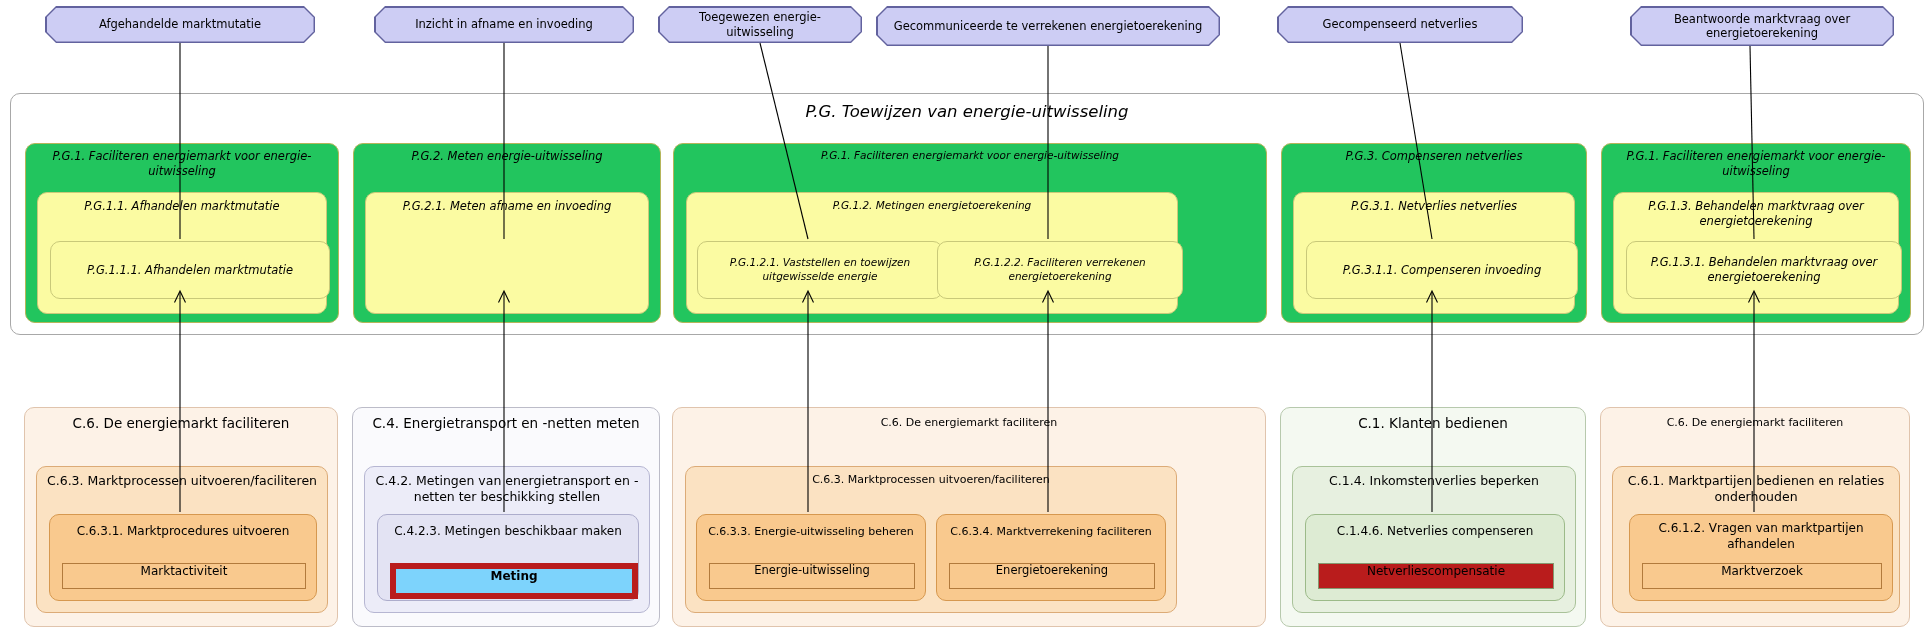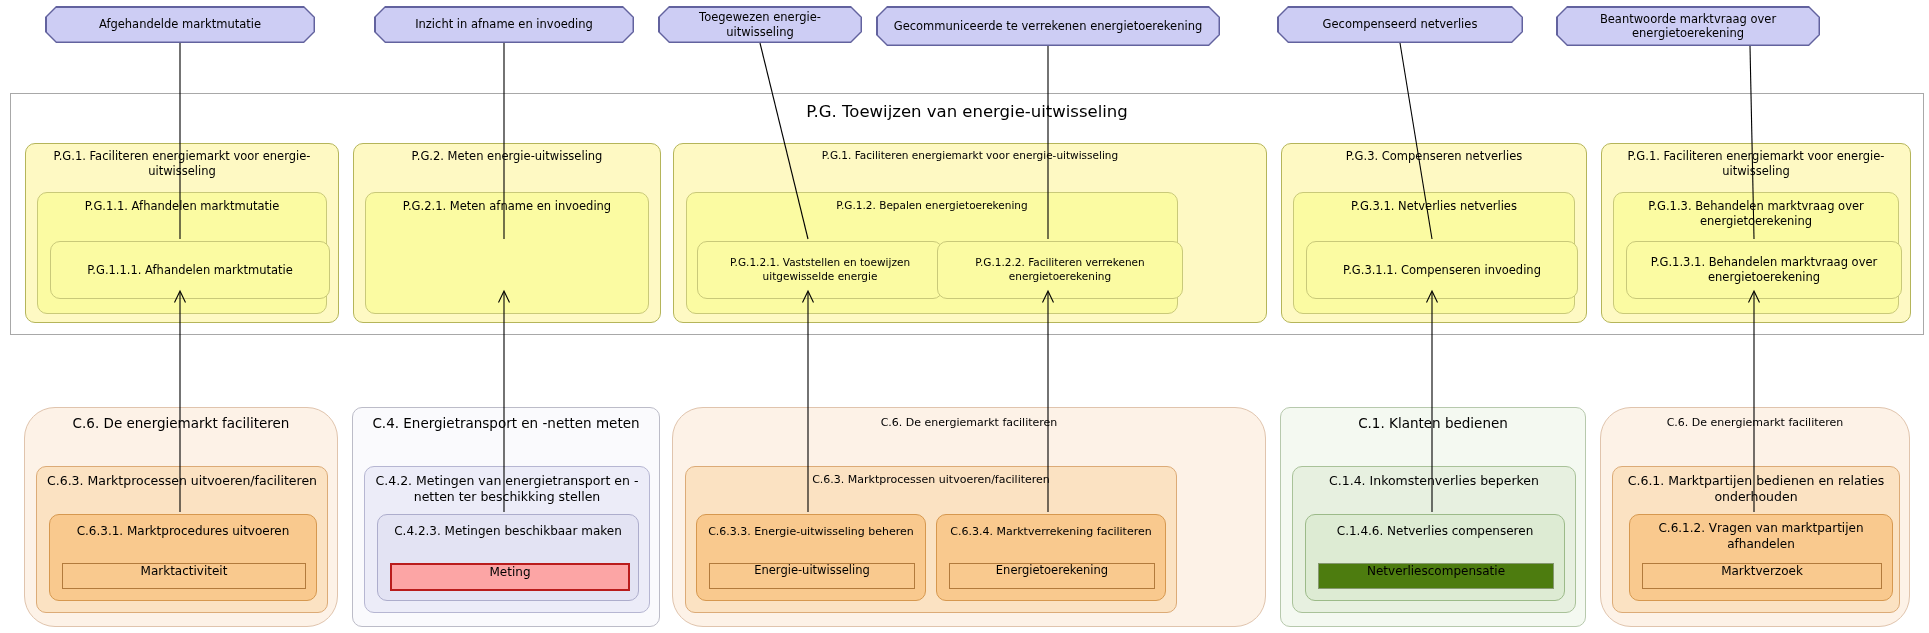--- a/index.html
+++ b/index.html
@@ -17,35 +17,35 @@
          background:#cdcdf4;display:flex;align-items:center;justify-content:center;
          text-align:center;line-height:1.25;padding:0 10px;}
   
   .rbox{position:absolute;border-radius:10px;border:1px solid;}
   .btitle{position:absolute;left:6px;right:6px;top:5px;text-align:center;line-height:1.3;}
   .mtitle{position:absolute;left:6px;right:6px;top:6px;text-align:center;line-height:1.3;}
   .vcenter{display:flex;align-items:center;justify-content:center;text-align:center;line-height:1.3;padding:2px 8px;}
   .objrect{position:absolute;display:flex;justify-content:center;
            text-align:center;line-height:1.2;}
   
-  .pgc{background:#ffffff;border:1.2px solid #a8a8a8;border-radius:0;}
-  .yel-o{background:#fef9c3;border-color:#b5b55a;}
+  .pgc{background:#ffffff;border:1.2px solid #a8a8a8;border-radius:10px;font-style:italic;}
+  .yel-o{background:#22c55e;border-color:#b5b55a;}
   .yel-i{background:#fbfba2;border-color:#c9c979;}
-  .or-o{background:#fdf2e7;border-color:#e0c4ad;border-radius:31px;}
+  .or-o{background:#fdf2e7;border-color:#e0c4ad;}
   .or-m{background:#fbe2c2;border-color:#dcab77;}
   .or-i{background:#f9c98e;border-color:#d6984f;}
   .or-r{background:#f9c98e;border:1px solid #b27a3c;}
   .lv-o{background:#fafafd;border-color:#bcbcc8;}
   .lv-m{background:#ececf8;border-color:#b6b6d2;}
   .lv-i{background:#e3e3f3;border-color:#adadcc;}
-  .lv-r{background:#fca5a5;border:2px solid #b91c1c;}
+  .lv-r{background:#7dd3fc;border:6px solid #b91c1c;font-weight:bold;}
   .gr-o{background:#f4f9f1;border-color:#b7c9ad;}
   .gr-m{background:#e7f0e0;border-color:#a9c299;}
   .gr-i{background:#ddebd3;border-color:#9cba89;}
-  .gr-r{background:#4d7c0f;border:1px solid #85986f;}
+  .gr-r{background:#b91c1c;border:1px solid #85986f;}
   
   .fs105{font-size:10.5px}.fs11{font-size:11px}.fs115{font-size:11.5px}
   .fs12{font-size:12px}.fs125{font-size:12.5px}.fs135{font-size:13.5px}.fs165{font-size:16.5px}
   
   .wires{position:absolute;left:0;top:0;pointer-events:none;}
 </style>
 </head>
 <body>
 
 <div class="canvas">
@@ -58,21 +58,21 @@
   </div>
   <div class="badge fs115" style="left:658px;top:6px;width:204px;height:37px">
     <div class="badge-fill">Toegewezen energie-uitwisseling</div>
   </div>
   <div class="badge fs115" style="left:876px;top:6px;width:344px;height:40px">
     <div class="badge-fill">Gecommuniceerde te verrekenen energietoerekening</div>
   </div>
   <div class="badge fs115" style="left:1277px;top:6px;width:246px;height:37px">
     <div class="badge-fill">Gecompenseerd netverlies</div>
   </div>
-  <div class="badge fs115" style="left:1556px;top:6px;width:264px;height:40px">
+  <div class="badge fs115" style="left:1630px;top:6px;width:264px;height:40px">
     <div class="badge-fill">Beantwoorde marktvraag over energietoerekening</div>
   </div>
 
   <div class="abs pgc" style="left:10px;top:93px;width:1912px;height:240px">
     <div class="btitle fs165" style="top:7px">P.G. Toewijzen van energie-uitwisseling</div>
 
     <div class="rbox yel-o fs115" style="left:14px;top:49px;width:312px;height:178px">
       <div class="btitle">P.G.1. Faciliteren energiemarkt voor energie-uitwisseling</div>
       <div class="rbox yel-i" style="left:11px;top:48px;width:288px;height:120px">
         <div class="mtitle">P.G.1.1. Afhandelen marktmutatie</div>
@@ -85,21 +85,21 @@
     <div class="rbox yel-o fs115" style="left:342px;top:49px;width:306px;height:178px">
       <div class="btitle">P.G.2. Meten energie-uitwisseling</div>
       <div class="rbox yel-i" style="left:11px;top:48px;width:282px;height:120px">
         <div class="mtitle">P.G.2.1. Meten afname en invoeding</div>
       </div>
     </div>
 
     <div class="rbox yel-o fs105" style="left:662px;top:49px;width:592px;height:178px">
       <div class="btitle">P.G.1. Faciliteren energiemarkt voor energie-uitwisseling</div>
       <div class="rbox yel-i" style="left:12px;top:48px;width:490px;height:120px">
-        <div class="mtitle">P.G.1.2. Bepalen energietoerekening</div>
+        <div class="mtitle">P.G.1.2. Metingen energietoerekening</div>
         <div class="rbox yel-i vcenter" style="left:10px;top:48px;width:228px;height:52px">
           <span>P.G.1.2.1. Vaststellen en toewijzen uitgewisselde energie</span>
         </div>
         <div class="rbox yel-i vcenter" style="left:250px;top:48px;width:228px;height:52px">
           <span>P.G.1.2.2. Faciliteren verrekenen energietoerekening</span>
         </div>
       </div>
     </div>
 
     <div class="rbox yel-o fs115" style="left:1270px;top:49px;width:304px;height:178px">

